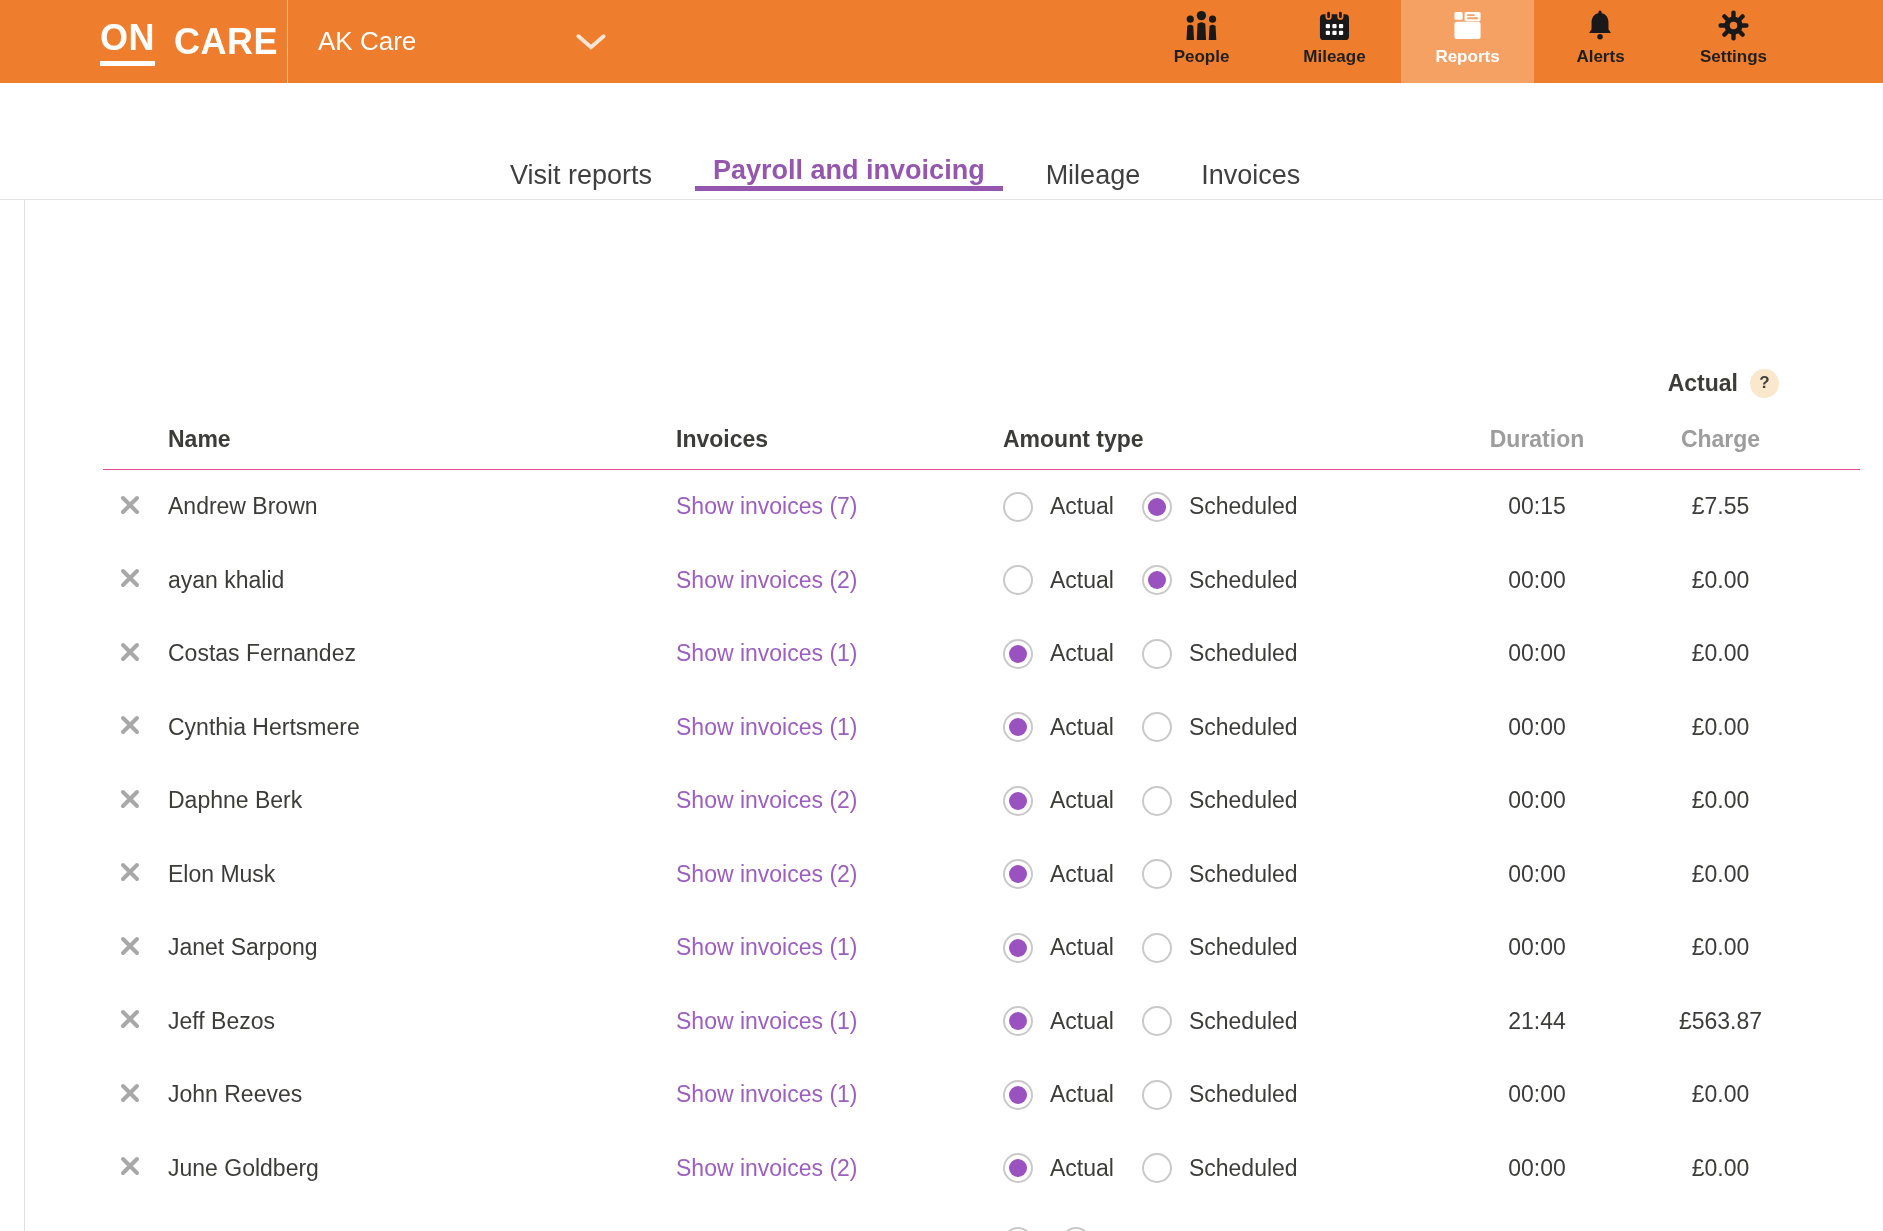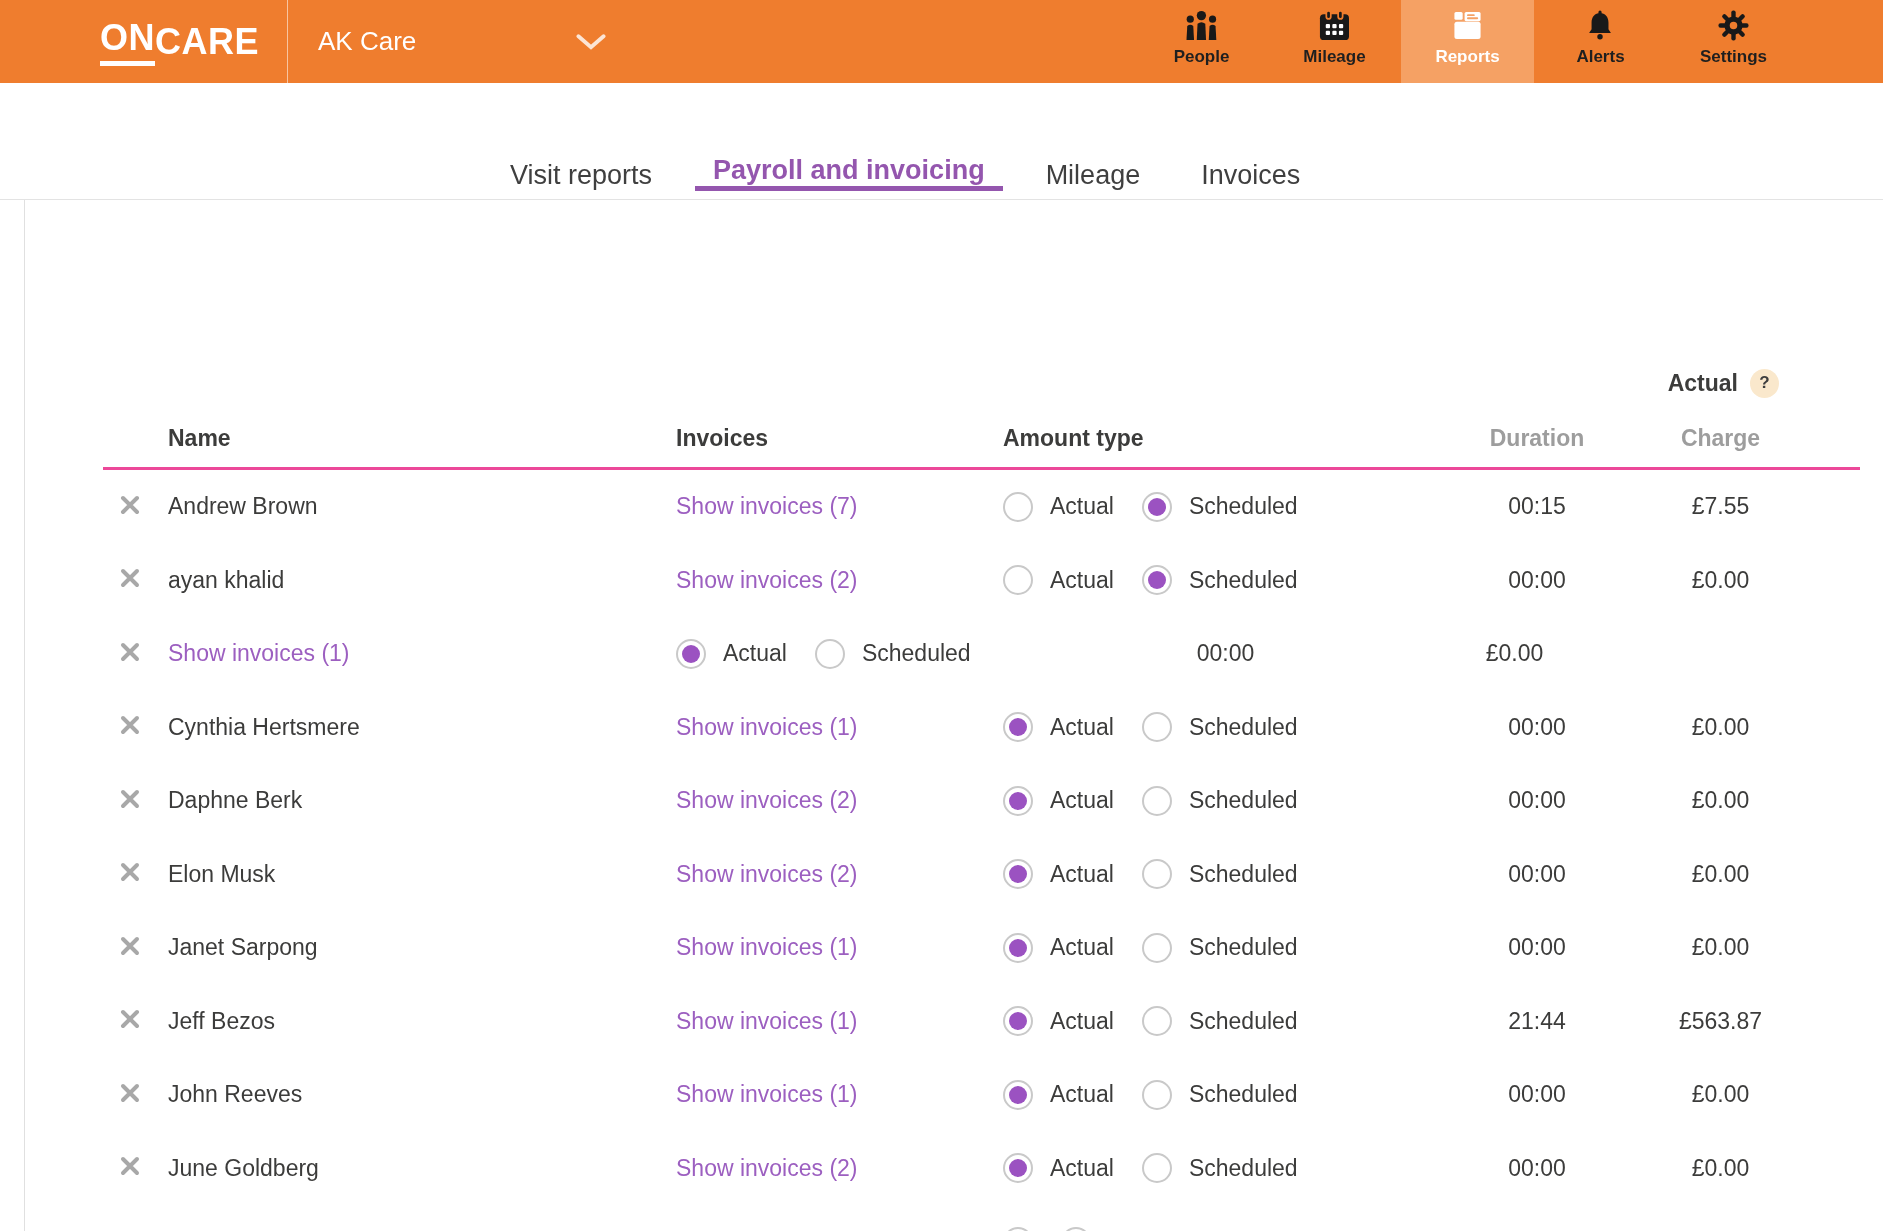--- a/index.html
+++ b/index.html
@@ -2,21 +2,21 @@
 <html style="--orange: #EF7D2E; --orange-active: #F5A164; --tab-inactive: #3F3F3F; --purple-tab: #9456AE; --purple-link: #9C5FC0; --purple-radio: #9B52C1; --text-dark: #3C3C3B; --text-gray-header: #9D9D9D; --badge-bg: #FAE8CC;"><head>
 <meta charset="utf-8">
 <style>
   * { margin:0; padding:0; box-sizing:border-box; }
   html,body { width:1883px; height:1231px; overflow:hidden; background:#fff;
               font-family:"Liberation Sans", sans-serif; }
 
   
   .topbar { position:relative; height:83px; background:var(--orange); display:flex; align-items:stretch; }
   .logo { position:absolute; left:100px; top:0; height:83px; display:flex; align-items:center;
-          color:#fff; font-size:36px; font-weight:800; letter-spacing:.5px; }
+          color:#fff; font-size:36px; font-weight:800; letter-spacing:.5px;gap:19px; }
   .logo .logo-on { border-bottom:5px solid #fff; padding-bottom:2px; }
   .topbar-divider { position:absolute; left:287px; top:0; bottom:0; width:1px; background:rgba(255,255,255,.55); }
   .org-selector { position:absolute; left:318px; top:0; height:83px; display:flex; align-items:center; gap:160px; cursor:pointer; }
   .org-name { color:#fff; font-size:26px; }
   .chevron { width:30px; height:16px; }
 
   .topnav { position:absolute; right:83px; top:0; height:84px; display:flex; }
   .nav-item { width:133px; height:83px; display:flex; flex-direction:column; align-items:center;
               padding-top:9px; cursor:pointer; }
   .nav-icon { height:33px; display:flex; align-items:center; justify-content:center; }
@@ -43,21 +43,21 @@
   .group-header { position:absolute; top:168px; right:104px; height:30px;
                   display:flex; align-items:center; gap:12px; }
   .group-title { font-size:23px; font-weight:700; color:var(--text-dark); }
   .help-badge { width:29px; height:29px; border-radius:50%; background:var(--badge-bg);
                 display:flex; align-items:center; justify-content:center;
                 font-size:17px; font-weight:700; color:#3E3E3E; cursor:pointer; }
 
   .table { margin-left:103px; margin-right:23px; }
   .trow { display:grid; grid-template-columns:65px 508px 327px 445px 178px 1fr;
           align-items:center; height:73.5px; }
-  .thead { margin-top:210px; height:60px; border-bottom:3px solid #ec4899; }
+  .thead { margin-top:210px; height:60px; border-bottom:1px solid #ec4899; }
   .th { font-size:23px; font-weight:700; }
   .th.dark { color:var(--text-dark); }
   .th.gray { color:var(--text-gray-header); }
 
   .c-remove { padding-left:16px; }
   .remove-x { display:inline-flex; width:22px; height:22px; cursor:pointer; }
   .c-name { font-size:23px; color:var(--text-dark); }
   .inv-link { font-size:23px; color:var(--purple-link); cursor:pointer; text-decoration:none; }
   .c-amount { display:flex; gap:28px; }
   .amount-opt { display:flex; align-items:center; gap:17px; cursor:pointer; }
@@ -251,20 +251,21 @@
     <div class="c-charge">£0.00</div>
   </div>
           <div class="trow">
     <div class="c-remove">
       <span class="remove-x">
         <svg viewBox="0 0 22 22">
           <path d="M4 4 L18 18 M18 4 L4 18" stroke="#A8A8A8" stroke-width="4" stroke-linecap="round" fill="none"></path>
         </svg>
       </span>
     </div>
+    <div class="c-name">Costas Fernandez</div>
     <div class="c-inv"><a class="inv-link">Show invoices (1)</a></div>
     <div class="c-amount">
       <label class="amount-opt">
         <span class="radio selected"></span>
         <span class="opt-label">Actual</span>
       </label>
       <label class="amount-opt">
         <span class="radio"></span>
         <span class="opt-label">Scheduled</span>
       </label>

